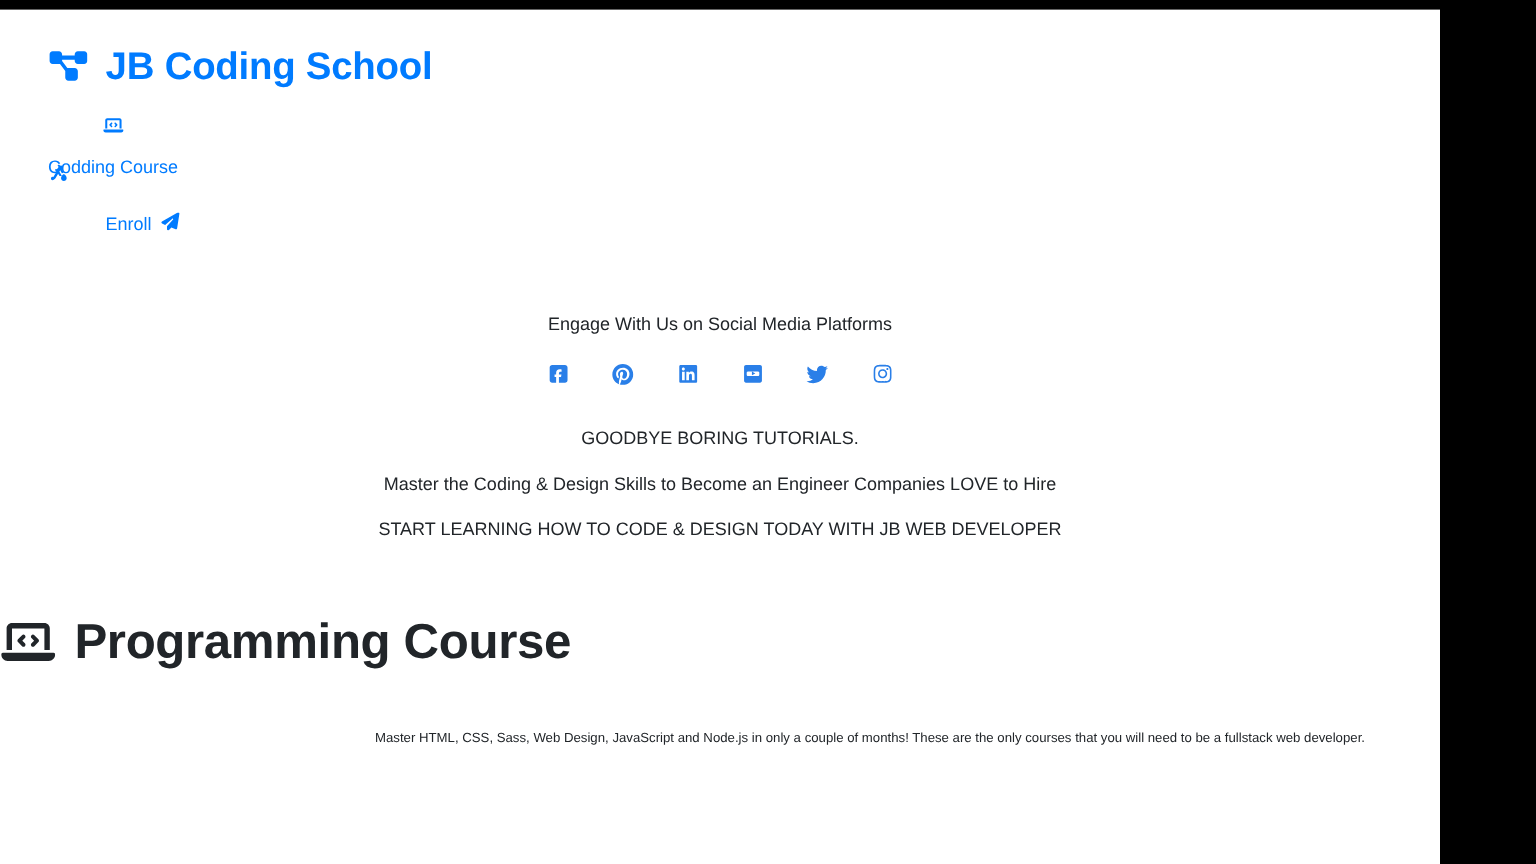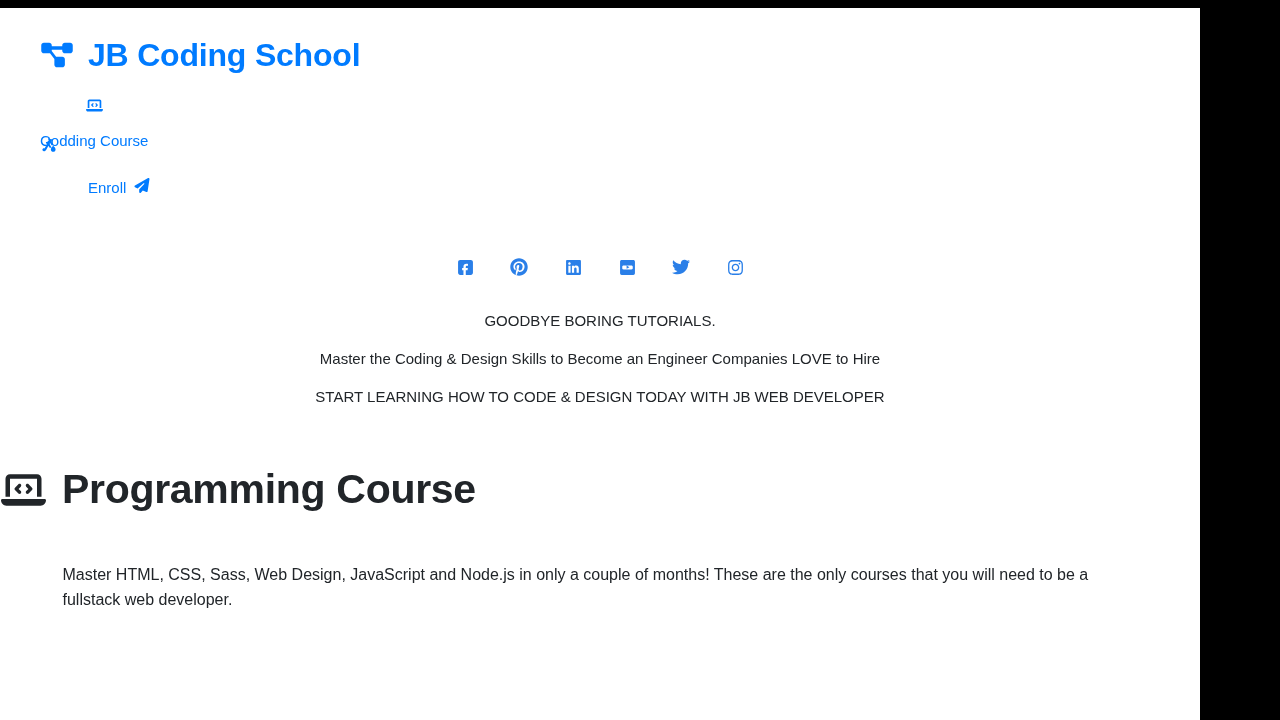--- a/index.html
+++ b/index.html
@@ -187,24 +187,24 @@
     justify-content: center;
     width: 46px;
     height: 42px;
   }
 
   .course-desc {
     margin: 46px auto 0 auto;
     max-width: 1135px;
     padding: 0 30px;
     box-sizing: border-box;
-    font-size: 16px;
+    font-size: 11px;
     line-height: 1.6;
     color: #212529;
-    text-align: left;
+    text-align: right;
   }
 </style>
 </head>
 <body>
 
 <div id="viewport">
 
   <div id="page">
 
     <div class="header">
@@ -249,20 +249,21 @@
                 <path d="M498.1 5.6c10.1 7 15.4 19.1 13.5 31.2l-64 416c-1.5 9.7-7.4 18.2-16 23s-18.9 5.4-28 1.6L284 427.7l-68.5 74.1c-8.9 9.7-22.9 12.9-35.2 8.1S160 493.2 160 480l0-83.6c0-4 1.5-7.8 4.2-10.8L331.8 202.8c5.8-6.3 5.6-16-.4-22s-15.7-6.4-22-.7L106 360.8 17.7 316.6C7.1 311.3 .3 300.7 0 288.9s5.9-22.8 16.1-28.7l448-256c10.7-6.1 23.9-5.5 34 1.4z"></path>
               </svg>
             </span>
           </a>
         </div>
 
       </nav>
     </div>
 
     <div class="social-section">
+      <p class="social-heading">Engage With Us on Social Media Platforms</p>
 
       <div class="social-icons">
 
         <a class="social-link" href="#">
           <span>
             <svg viewBox="0 0 448 512" width="17" height="17" fill="#2a7fe8" aria-hidden="true">
               <path d="M64 32C28.7 32 0 60.7 0 96L0 416c0 35.3 28.7 64 64 64l98.2 0 0-141.2-39.9 0 0-66.8 39.9 0 0-33.4c0-65.8 29.8-96.3 94.4-96.3c12.3 0 33.4 2.4 42 4.8l0 60.5c-4.6-.5-12.5-.7-22.3-.7c-31.7 0-44 12-44 43.2l0 21.9 63.2 0-10.9 66.8L232.3 339l0 141 151.7 0c35.3 0 64-28.7 64-64l0-320c0-35.3-28.7-64-64-64L64 32z"></path>
             </svg>
           </span>
         </a>

